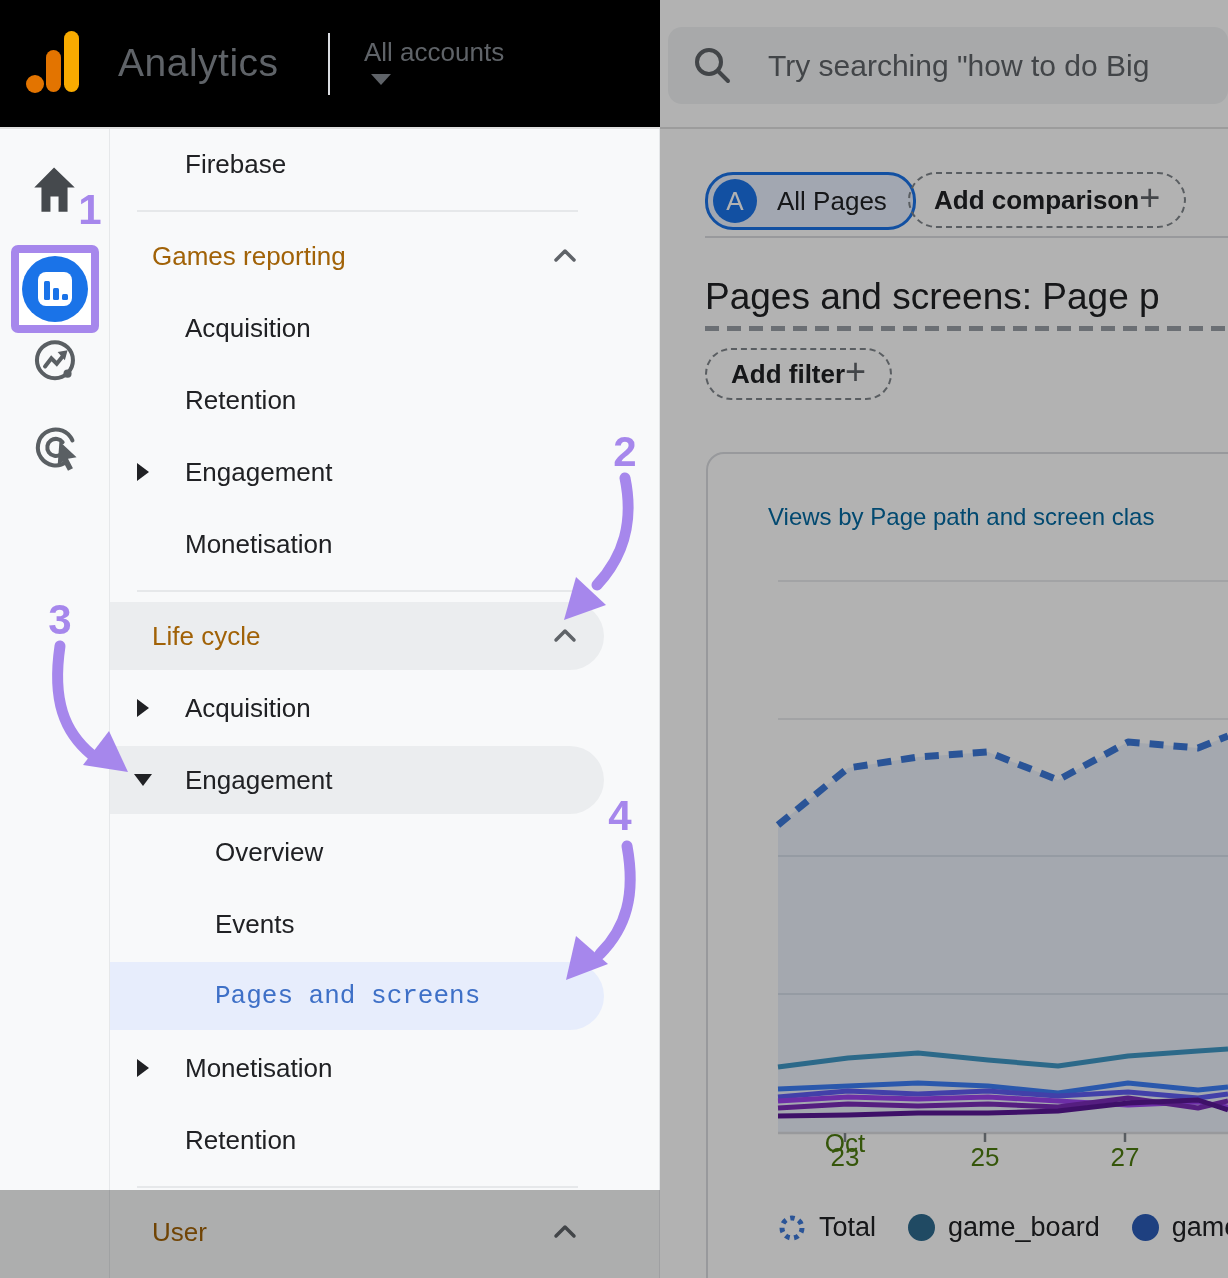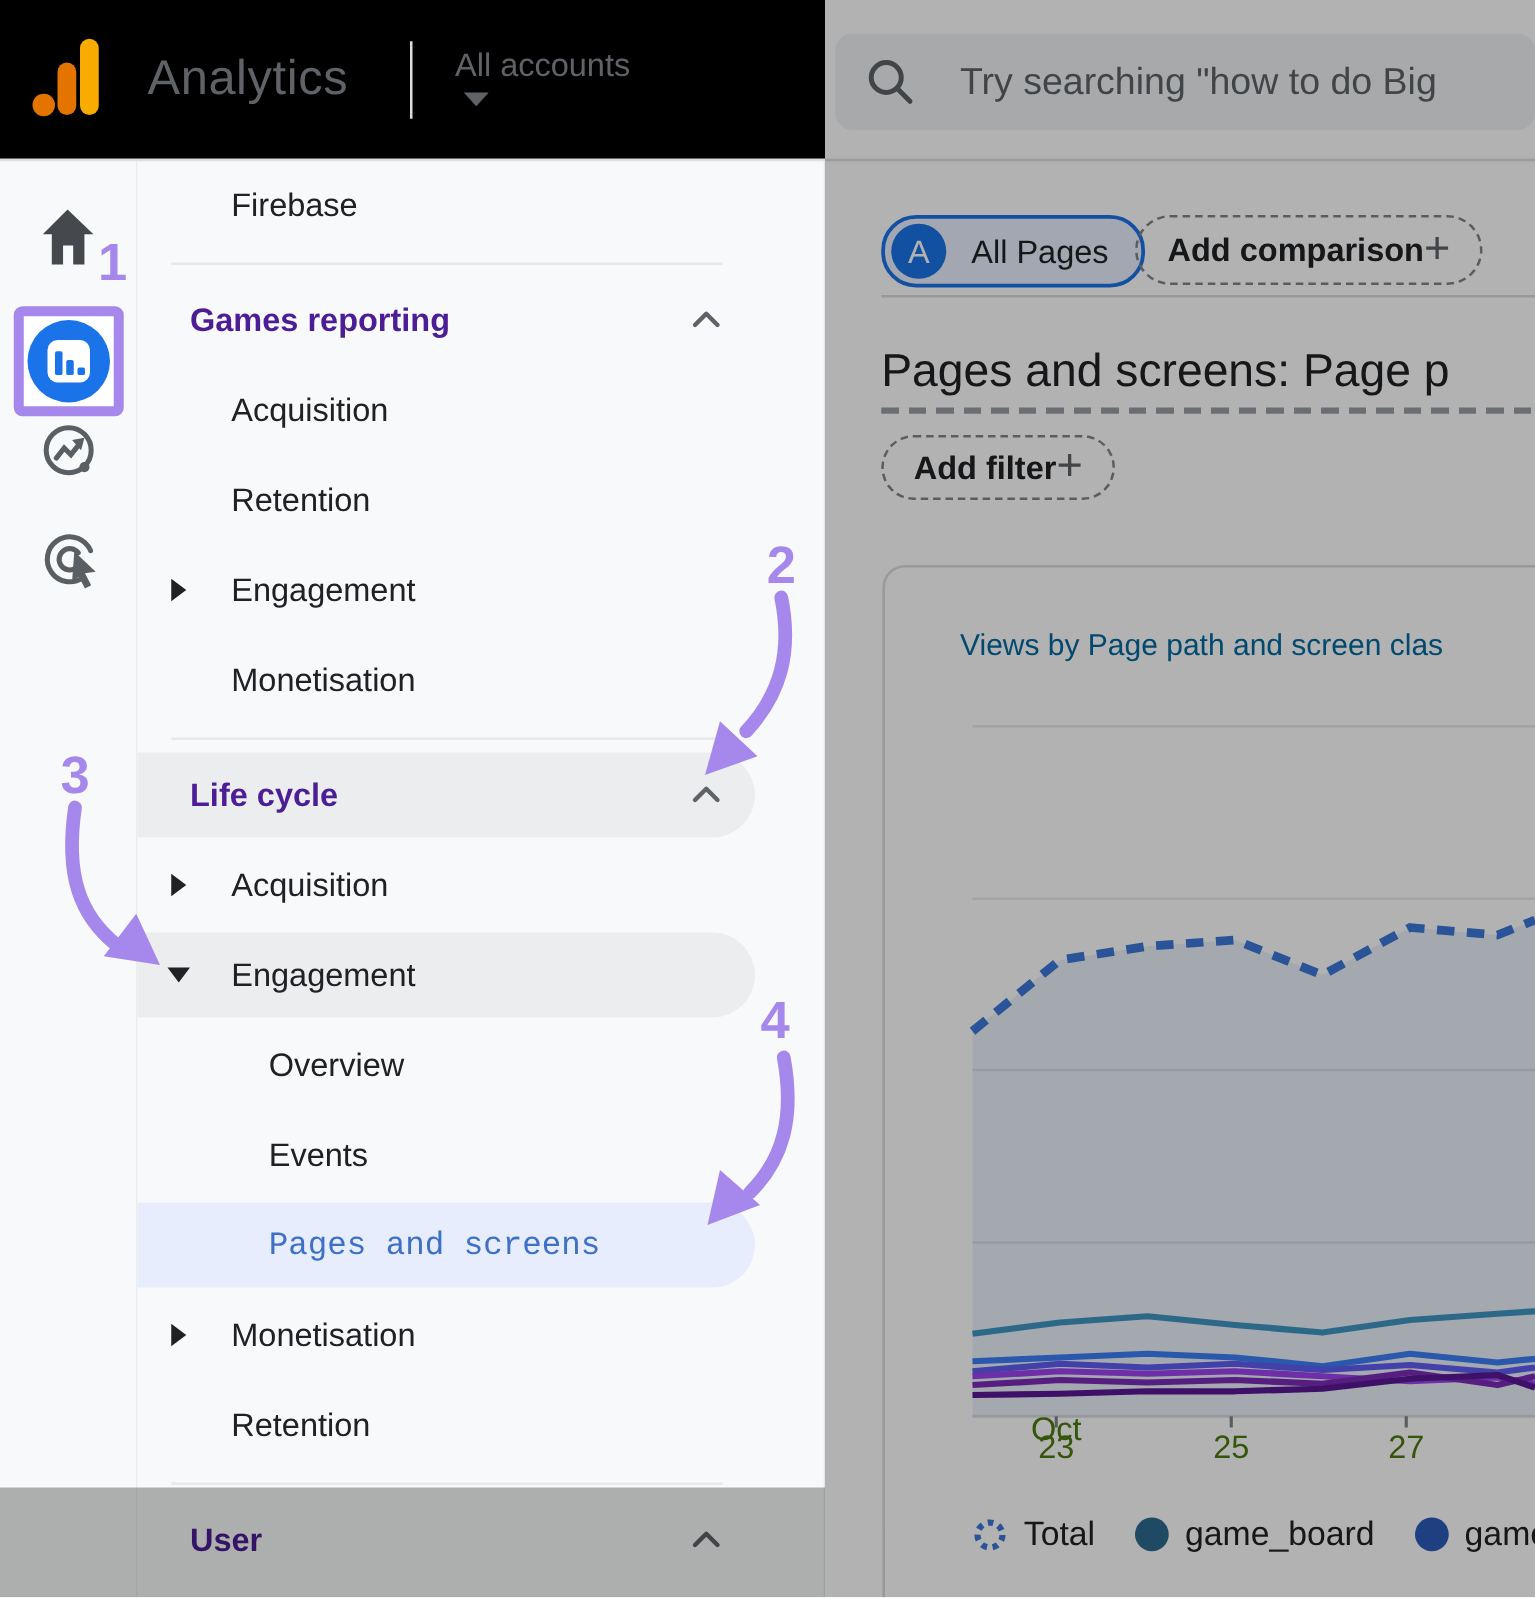--- a/index.html
+++ b/index.html
@@ -16,21 +16,21 @@
   .account-caret{left:371px;top:74px;width:0;height:0;border-left:10px solid transparent;border-right:10px solid transparent;border-top:11px solid #5f6368;}
   .header-divider{left:0;top:127px;width:1228px;height:2px;background:#e0e0e0;z-index:4;}
   
   .rail{left:0;top:128px;width:109px;height:1150px;background:#f8f9fa;border-right:1px solid #e6e8ea;z-index:2;}
   
   .drawer{left:110px;top:128px;width:549px;height:1150px;background:#f8f9fa;border-right:1px solid #e4e6e8;z-index:2;}
   .nav-row{position:absolute;left:0;width:549px;height:72px;display:flex;align-items:center;cursor:pointer;}
   .nav-pill{position:absolute;left:0;width:494px;top:2px;height:68px;background:#ebedef;border-radius:0 34px 34px 0;}
   .nav-pill.blue{background:#e7edfc;}
   .nav-label{position:relative;font-size:26px;color:#202124;}
-  .nav-row.hdr .nav-label{color:#4c1d95;font-weight:bold;}
+  .nav-row.hdr .nav-label{color:#a16207;}
   .nav-label.item{margin-left:75px;}
   .nav-label.sub{margin-left:105px;}
   .nav-label.hdr{margin-left:42px;}
   .nav-label.active{color:#3e70c7;font-family:Liberation Mono, monospace;}
   .nav-divider{position:absolute;left:27px;width:441px;height:2px;background:#e6e8ea;}
   .tri{position:absolute;left:27px;width:0;height:0;}
   .tri.collapsed{border-top:9px solid transparent;border-bottom:9px solid transparent;border-left:12px solid #202124;}
   .tri.expanded{border-left:9px solid transparent;border-right:9px solid transparent;border-top:12px solid #202124;left:24px;}
   .nav-chev{position:absolute;left:440px;width:30px;height:30px;}
   

